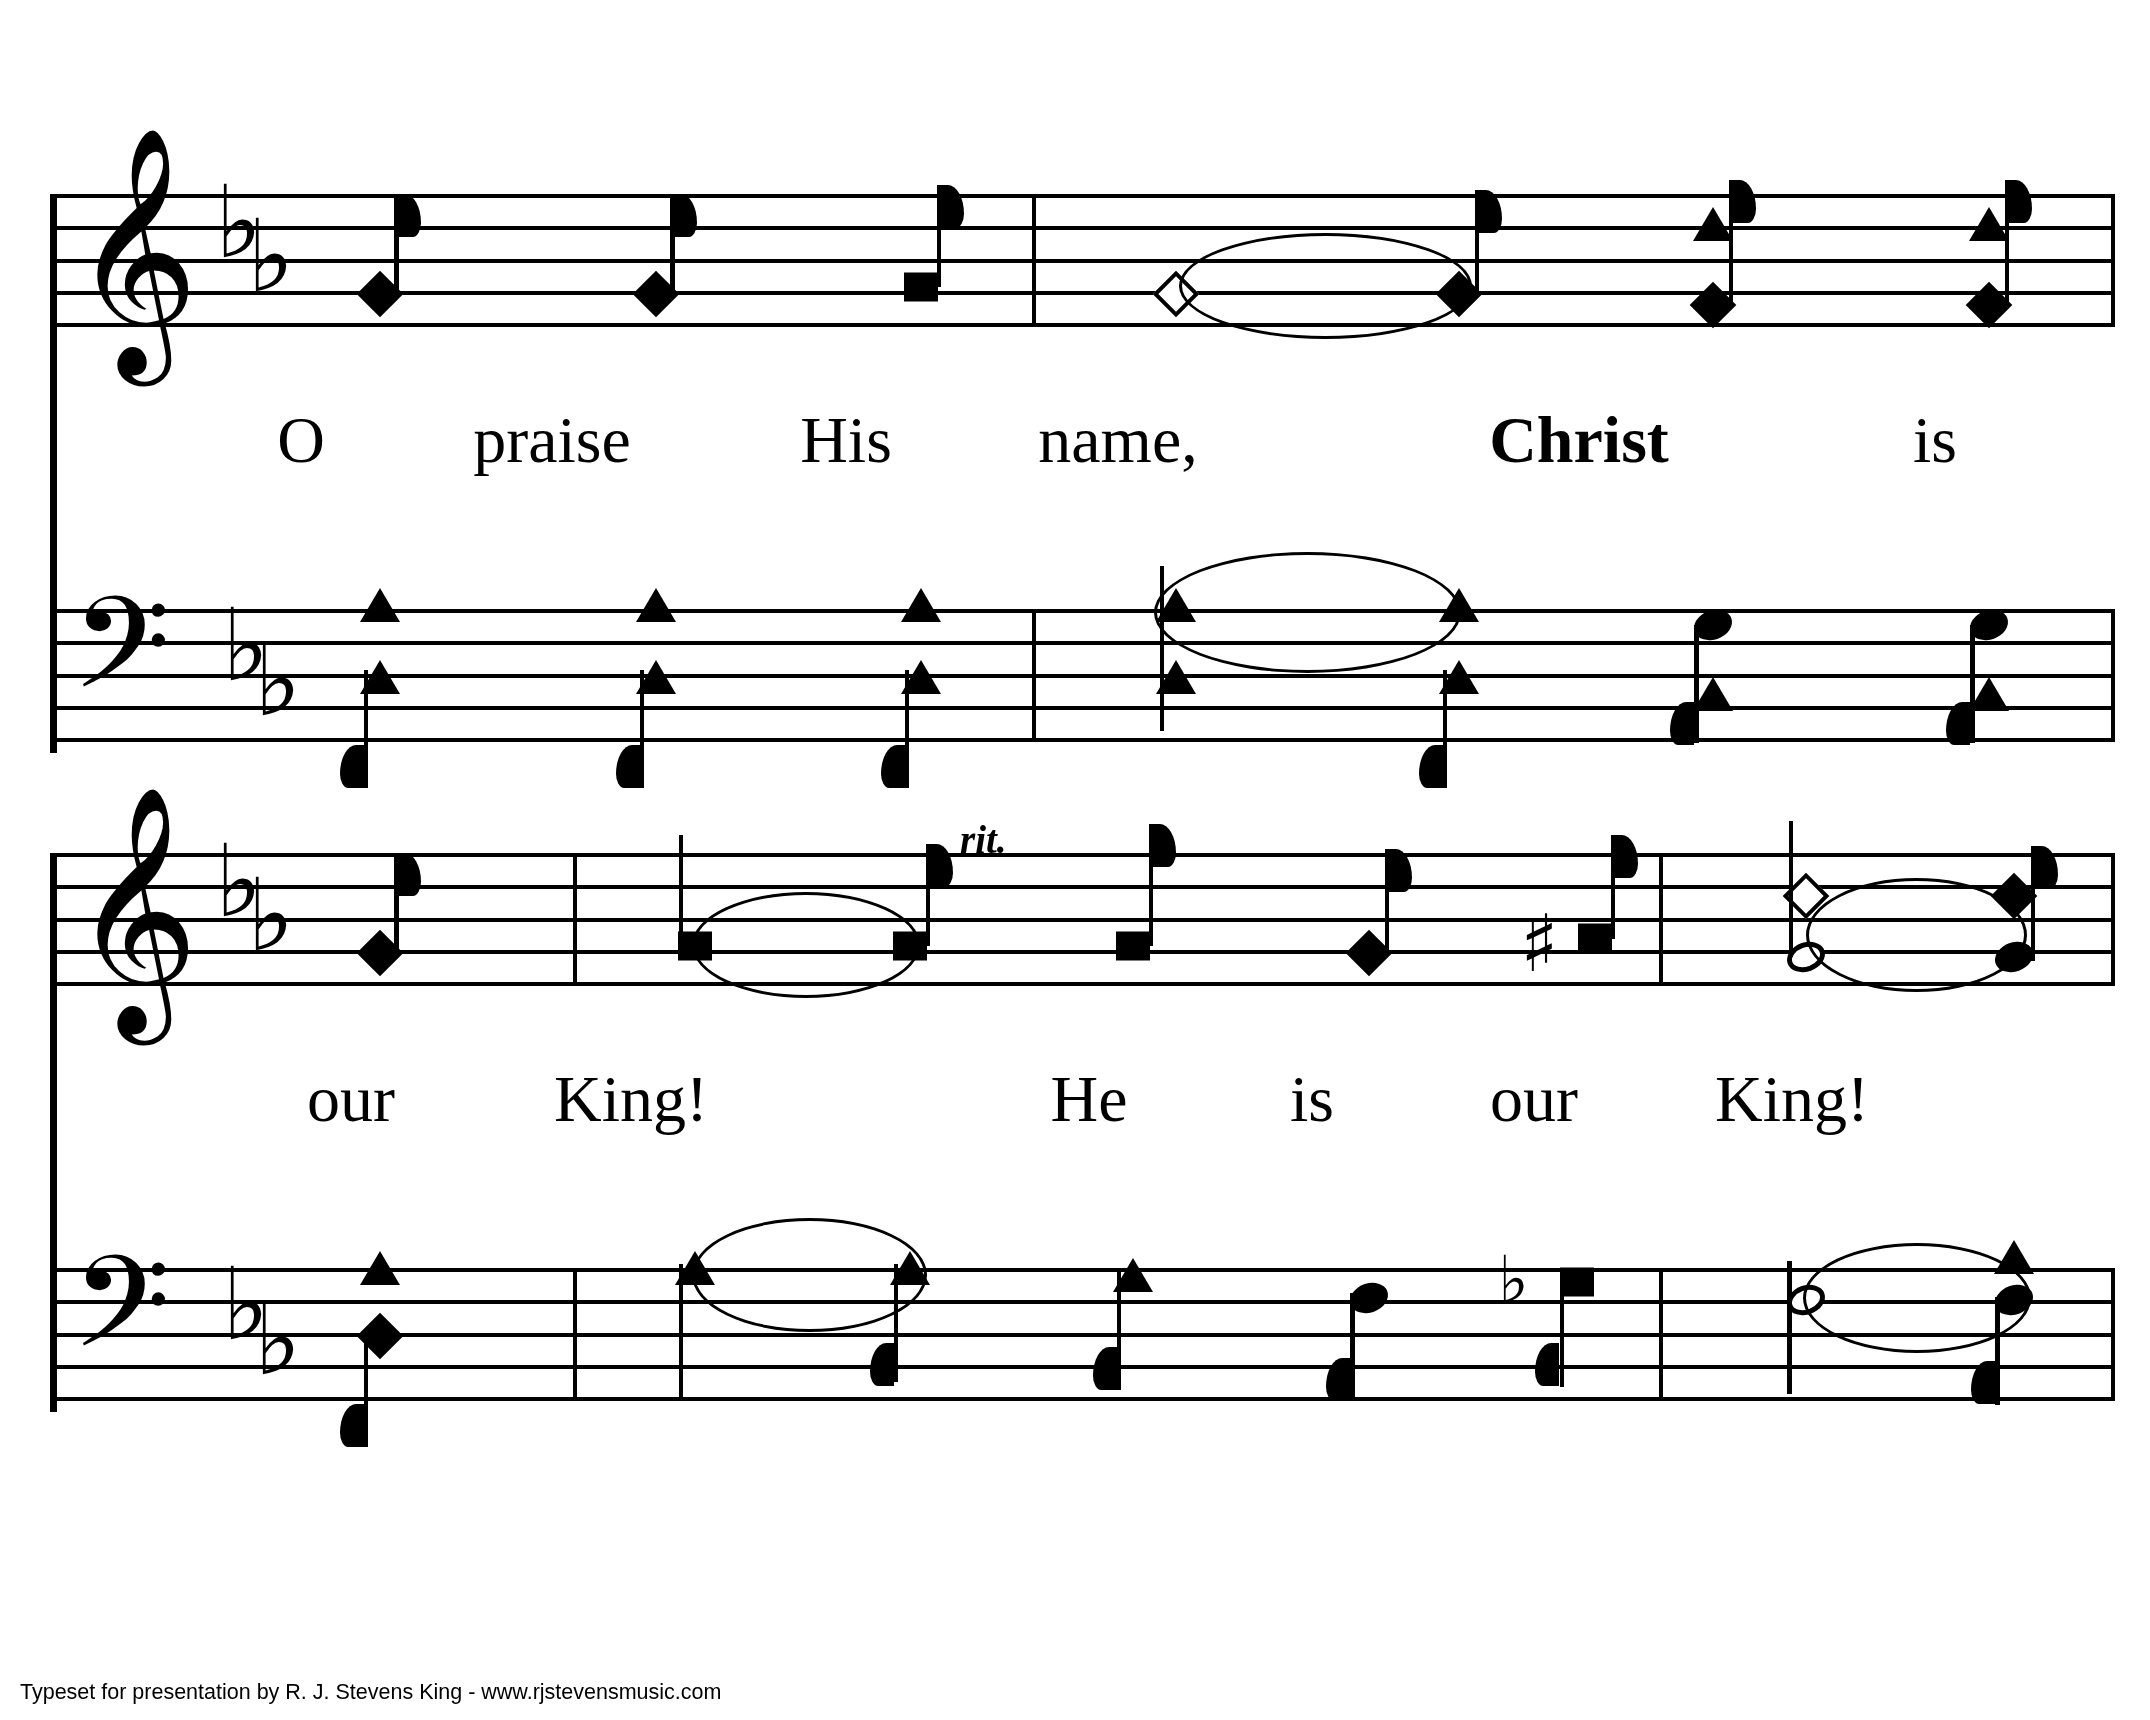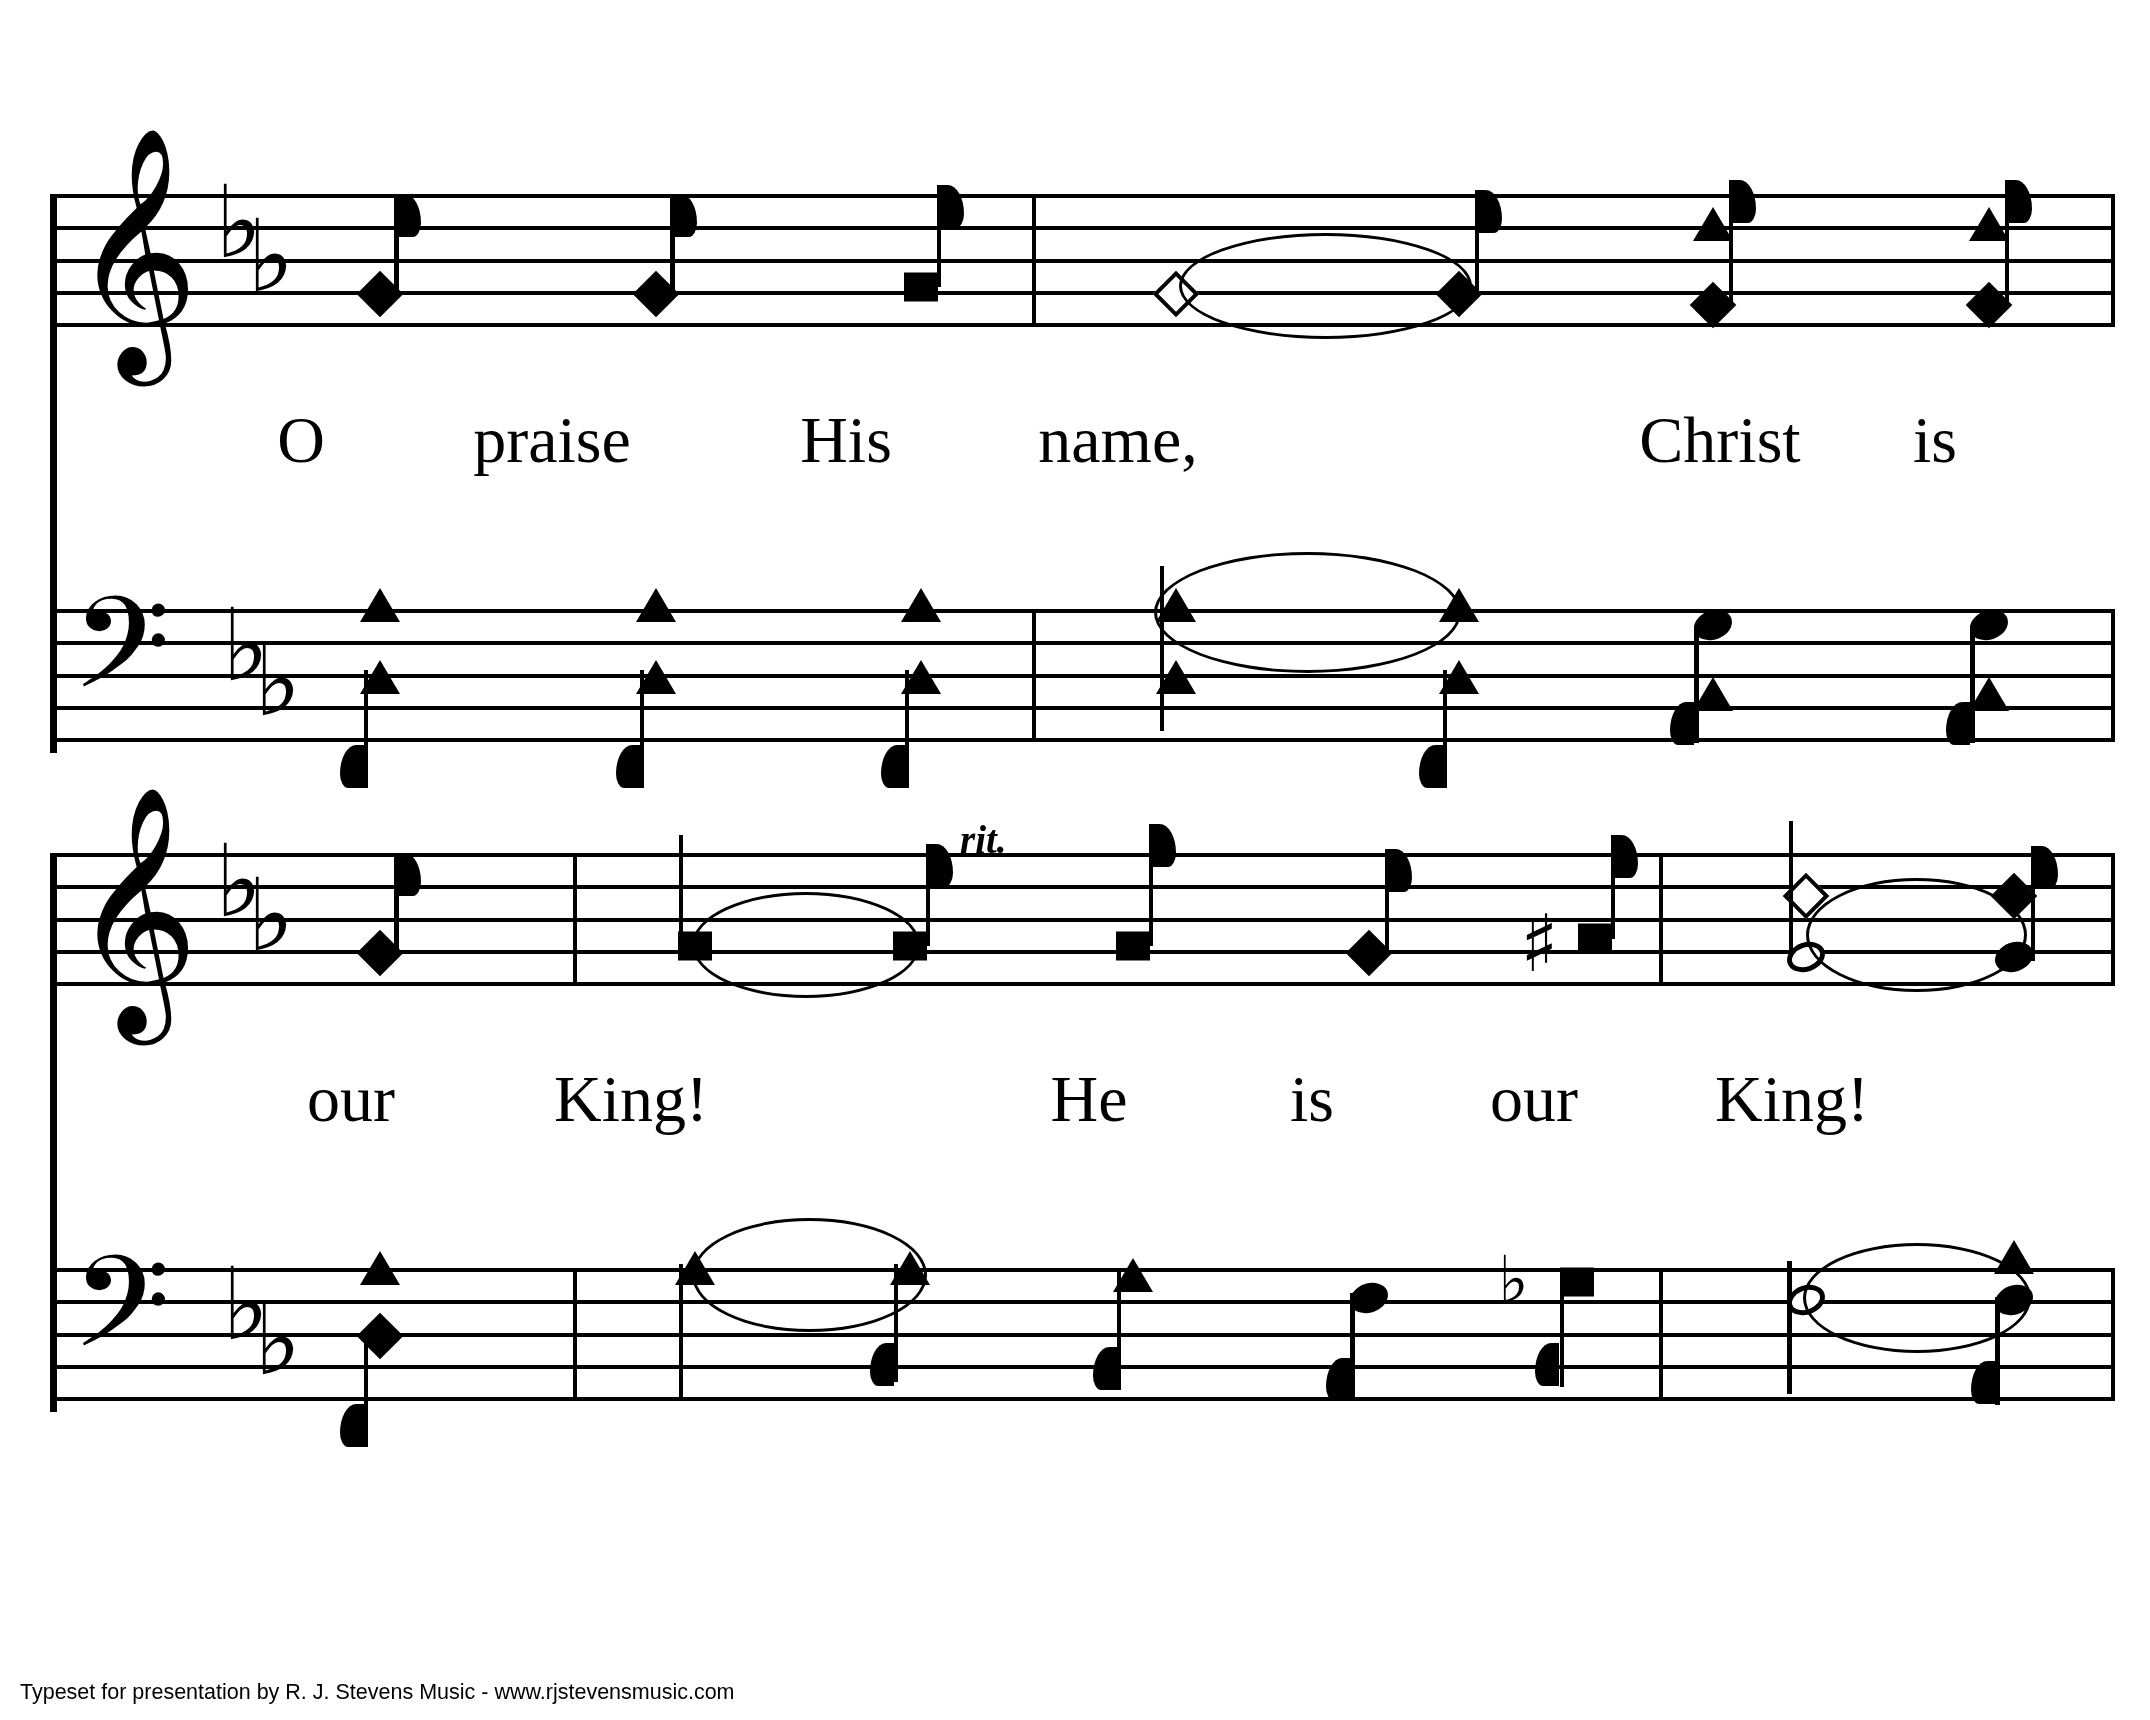--- a/index.html
+++ b/index.html
@@ -273,21 +273,21 @@
         <div class="stem" style="left:16px; top:-14.3px; height:125px;"></div>
         <div class="flag" style="left:18.6px; top:-14.3px;"></div>
       </div>
     </div>
 
     <div class="lyrics" style="top:237px;">
       <span class="lyric" style="left:251px;">O</span>
       <span class="lyric" style="left:502px;">praise</span>
       <span class="lyric" style="left:796px;">His</span>
       <span class="lyric" style="left:1068px;">name,</span>
-      <span class="lyric" style="left:1670px;">Christ</span>
+      <span class="lyric" style="left:1529px;font-weight:bold;">Christ</span>
       <span class="lyric" style="left:1885px;">is</span>
     </div>
 
     <div class="staff" style="top:444px;">
       <div class="line l0"></div>
       <div class="line l1"></div>
       <div class="line l2"></div>
       <div class="line l3"></div>
       <div class="line l4"></div>
 
@@ -480,15 +480,15 @@
       <div class="note" style="left:1964px; top:0px;">
         <div class="head-oval" style="left:0px; top:32px;"></div>
         <div class="head-tri" style="left:0px; top:-10.8px;"></div>
         <div class="stem" style="left:-18.6px; top:29px; height:108px;"></div>
         <div class="flag" style="left:-43px; top:93px; border-radius: 80% 0 0 40%;"></div>
       </div>
       <div class="slur ellipse" style="left:1753px; top:-25px; width:222px; height:104px;"></div>
     </div>
   </div>
 
-  <div class="credit">Typeset for presentation by R. J. Stevens Music  -  www.rjstevensmusic.com</div>
+  <div class="credit">Typeset for presentation by R. J. Stevens King  -  www.rjstevensmusic.com</div>
 </div>
 
 
 </body></html>

